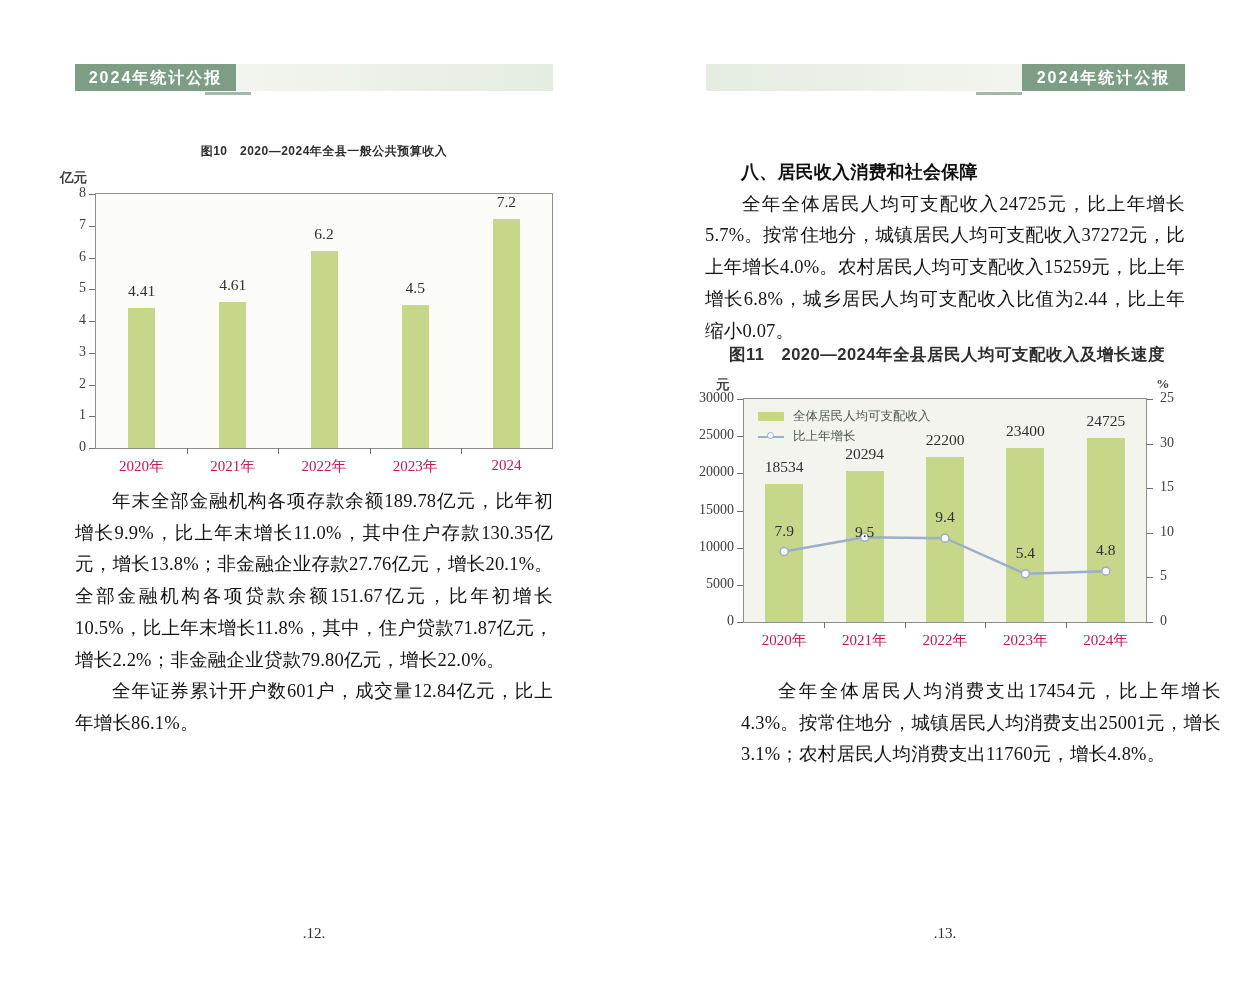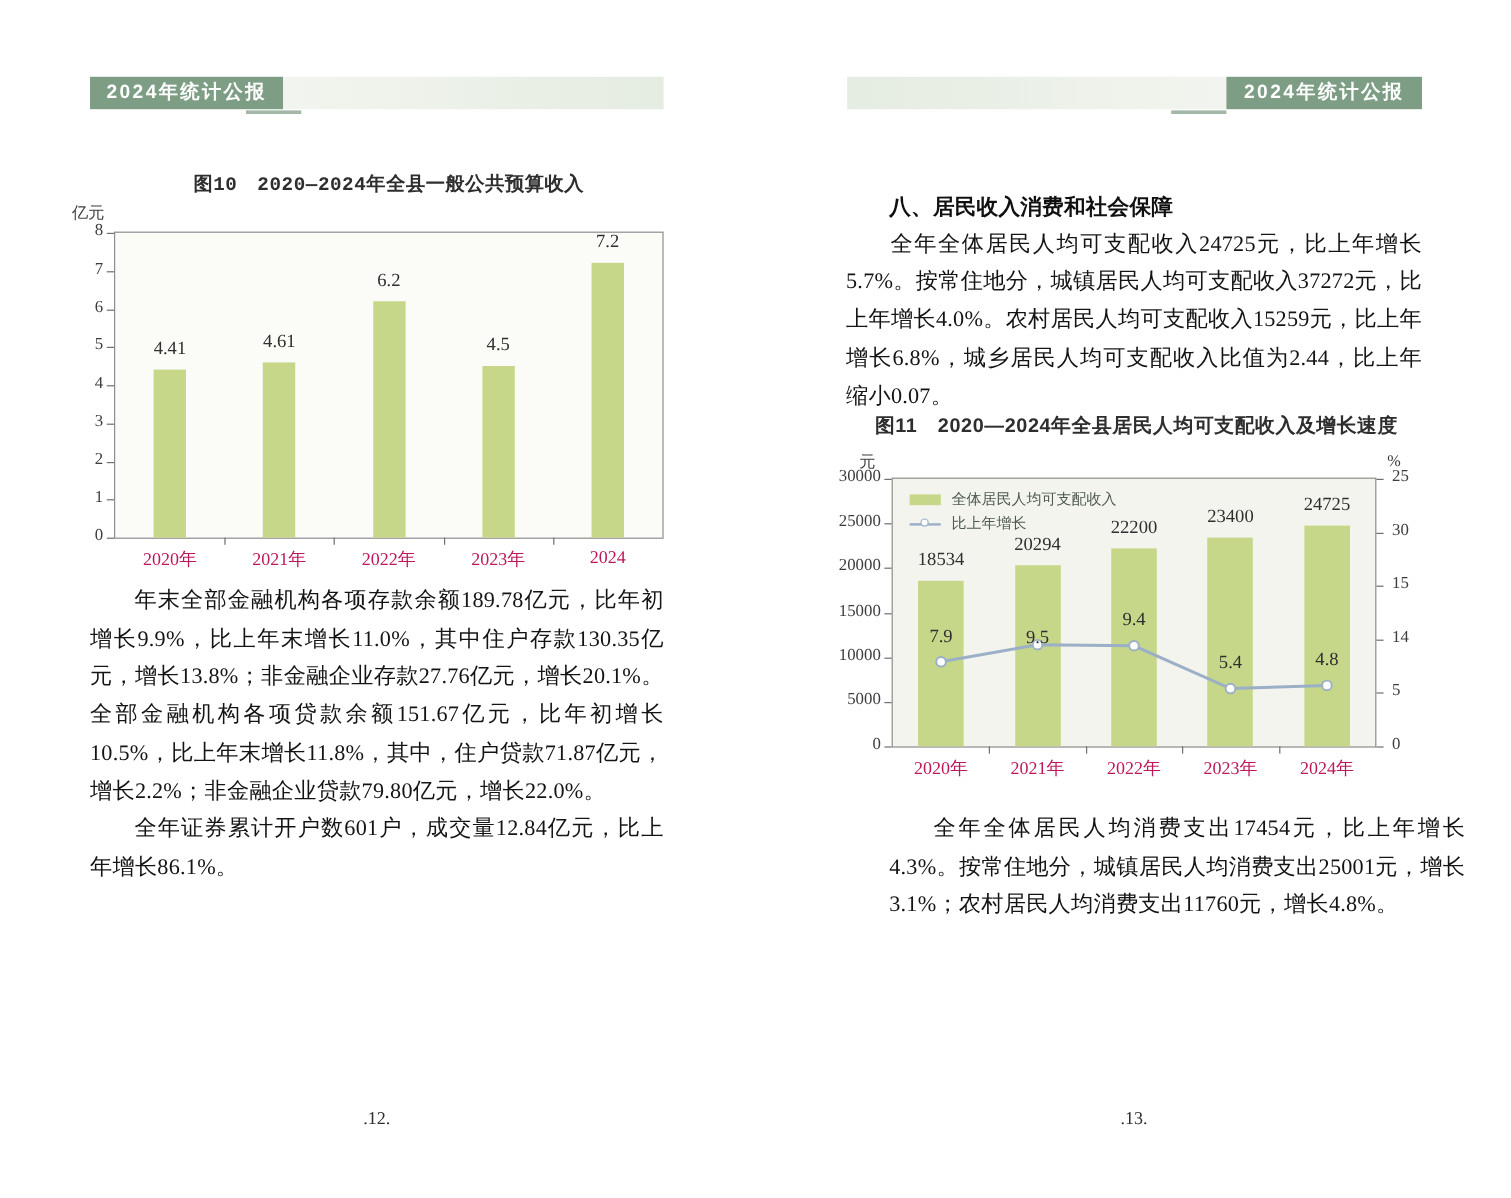--- a/index.html
+++ b/index.html
@@ -1,18 +1,18 @@
 <!DOCTYPE html>
 <html><head>
 <meta charset="utf-8">
 <style>
   * { margin:0; padding:0; box-sizing:border-box; }
   html,body { width:1259px; height:998px; background:#ffffff; overflow:hidden; }
   body { position:relative; font-family:"Liberation Serif","DejaVu Serif",serif; color:#161616; }
-  .abs { position:absolute; }
+  .abs { position:absolute;font-weight:bold; }
 
   
   .hdr-dark { height:27px; background:#7d9e85; color:#ffffff;
     font-family:"Liberation Sans","DejaVu Sans",sans-serif; font-weight:bold;
     font-size:16px; line-height:27px; text-align:center; letter-spacing:2px; }
   .hdr-light { height:27px; background:linear-gradient(to right,#f2f5ef,#e5ece1); }
   .hdr-light.rev { background:linear-gradient(to left,#f2f5ef,#e5ece1); }
   .hdr-underline { height:3px; background:#a3b8a6; }
 
   
@@ -43,21 +43,21 @@
 </style>
 </head>
 <body>
 
 <div class="abs hdr-dark" style="left:75px; top:64px; width:161px;">
   <span>2024年统计公报</span>
 </div>
 <div class="abs hdr-light" style="left:236px; top:64px; width:317px;"></div>
 <div class="abs hdr-underline" style="left:205px; top:92px; width:46px;"></div>
 
-<div class="abs chart-title" style="left:95px; top:143px; width:458px; font-size:16px;font-family:Liberation Mono, monospace;">图10　2020—2024年全县一般公共预算收入</div>
+<div class="abs chart-title" style="left:95px; top:143px; width:458px; font-size:12px;">图10　2020—2024年全县一般公共预算收入</div>
 <div class="abs unit-label" style="left:60px; top:169px;">亿元</div>
 
 <div class="chart">
   <div class="plot" style="left:95px; top:193px; width:458px; height:256px; background:#fbfbf8;">
       <div class="ylab left" style="left: -72px; top: 245px;">0</div>
       <div class="tick" style="left: -7px; top: 254px; width: 6px; height: 1px;"></div>
       <div class="ylab left" style="left: -72px; top: 213.25px;">1</div>
       <div class="tick" style="left: -7px; top: 222.25px; width: 6px; height: 1px;"></div>
       <div class="ylab left" style="left: -72px; top: 181.5px;">2</div>
       <div class="tick" style="left: -7px; top: 190.5px; width: 6px; height: 1px;"></div>
@@ -130,21 +130,21 @@
       <div class="ylab left" style="left: -72px; top: 65.3333px;">20000</div>
       <div class="tick" style="left: -7px; top: 74.3333px; width: 6px; height: 1px;"></div>
       <div class="ylab left" style="left: -72px; top: 28.1667px;">25000</div>
       <div class="tick" style="left: -7px; top: 37.1667px; width: 6px; height: 1px;"></div>
       <div class="ylab left" style="left: -72px; top: -9px;">30000</div>
       <div class="tick" style="left: -7px; top: 0px; width: 6px; height: 1px;"></div>
       <div class="ylab right" style="left: 416px; top: 214px;">0</div>
       <div class="tick" style="left: 403px; top: 223px; width: 6px; height: 1px;"></div>
       <div class="ylab right" style="left: 416px; top: 169.4px;">5</div>
       <div class="tick" style="left: 403px; top: 178.4px; width: 6px; height: 1px;"></div>
-      <div class="ylab right" style="left: 416px; top: 124.8px;">14</div>
+      <div class="ylab right" style="left: 416px; top: 124.8px;">10</div>
       <div class="tick" style="left: 403px; top: 133.8px; width: 6px; height: 1px;"></div>
       <div class="ylab right" style="left: 416px; top: 80.2px;">15</div>
       <div class="tick" style="left: 403px; top: 89.2px; width: 6px; height: 1px;"></div>
       <div class="ylab right" style="left: 416px; top: 35.6px;">30</div>
       <div class="tick" style="left: 403px; top: 44.6px; width: 6px; height: 1px;"></div>
       <div class="ylab right" style="left: 416px; top: -9px;">25</div>
       <div class="tick" style="left: 403px; top: 0px; width: 6px; height: 1px;"></div>
       <div class="tick" style="left: 80.4px; top: 223px; width: 1px; height: 6px;"></div>
       <div class="tick" style="left: 160.8px; top: 223px; width: 1px; height: 6px;"></div>
       <div class="tick" style="left: 241.2px; top: 223px; width: 1px; height: 6px;"></div>

